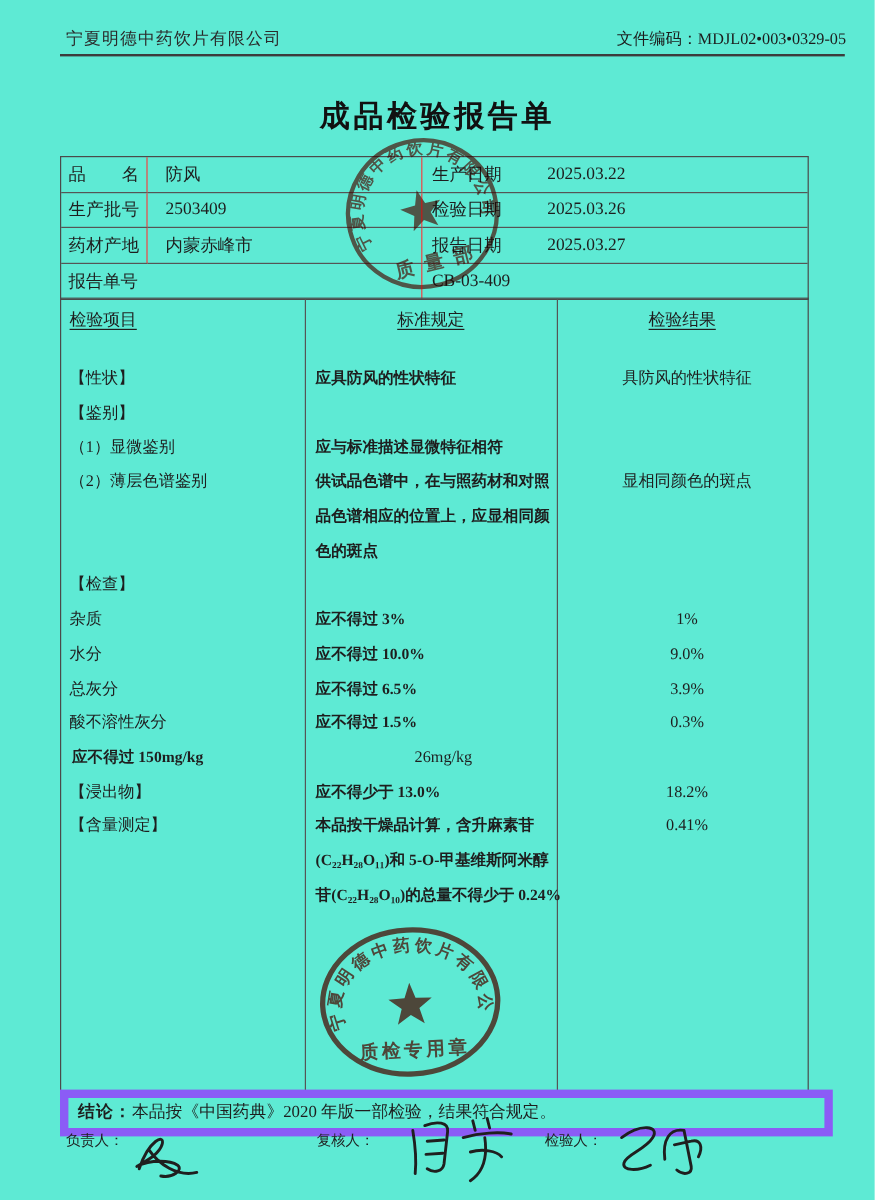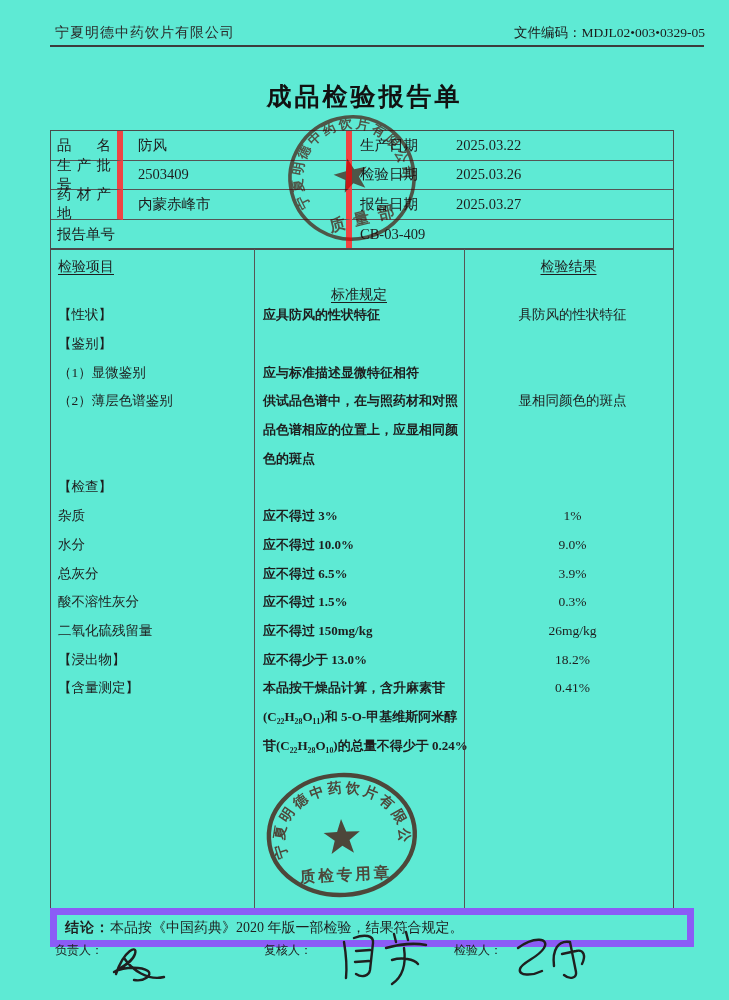--- a/index.html
+++ b/index.html
@@ -9,36 +9,36 @@
   }
   
   .company{position:absolute;left:55px;top:24px;font-size:14px;letter-spacing:1px;color:#2a2a2a;}
   .doccode{position:absolute;right:24px;top:24px;font-size:13.5px;color:#1c1c1c;}
   .hrule{position:absolute;left:50px;top:45px;width:654px;border-top:2px solid #3c3c3c;}
   .title{position:absolute;left:0;top:80px;width:100%;text-align:center;font-size:25px;font-weight:bold;letter-spacing:3px;color:#111;}
   
   .info{position:absolute;left:50px;top:130px;width:622px;height:118px;border:1px solid #4a4a4a;
         display:grid;grid-template-columns:72px 229px 321px;grid-template-rows:29.5px 29.5px 29.5px 29.5px;
         font-size:14.5px;box-sizing:content-box;}
-  .info .cell{border-right:6px solid #ef4444;border-bottom:1px solid #555;display:flex;align-items:center;box-sizing:border-box;padding:0 6px;}
+  .info .cell{border-right:1px solid #ef4444;border-bottom:1px solid #555;display:flex;align-items:center;box-sizing:border-box;padding:0 6px;}
   .info .lab{display:block;width:100%;text-align:justify;text-align-last:justify;}
   .info .val{padding-left:9px;}
   .info .r{border-right:none;}
   .info .b{border-bottom:none;}
   .info .datelab{width:86px;padding-left:2px;}
   .info .dateval{padding-left:10px;}
   .info .span2{grid-column:1 / 3;}
   
   .main{position:absolute;left:50px;top:248px;width:622px;height:660px;border:1px solid #4a4a4a;box-sizing:content-box;}
   .vline{position:absolute;top:0;bottom:0;width:1px;background:#555;}
   .v1{left:203px;} .v2{left:413px;}
   .thead{position:absolute;top:9px;left:0;width:100%;font-size:14px;}
   .thead span{text-decoration:underline;text-underline-offset:3px;}
   .h1{position:absolute;left:7px;width:196px;}
-  .h2{position:absolute;left:203px;width:210px;text-align:center;margin-top:28px;}
+  .h2{position:absolute;left:203px;width:210px;text-align:center;}
   .h3{position:absolute;left:413px;width:209px;text-align:center;}
   .trows{position:absolute;top:52px;left:0;width:100%;}
   .trow{display:flex;height:28.7px;align-items:center;font-size:13.5px;}
   .trow .c1{width:203px;padding-left:7px;box-sizing:border-box;white-space:nowrap;}
   .trow .c2{width:210px;padding-left:9px;box-sizing:border-box;white-space:nowrap;font-size:13px;font-weight:bold;}
   .trow .c3{width:209px;padding-left:8px;box-sizing:border-box;white-space:nowrap;text-align:center;}
   
   .conclusion{position:absolute;left:50px;top:908px;width:622px;height:25px;border:7px solid #8b5cf6;
               font-size:14px;line-height:25px;padding-left:8px;box-sizing:content-box;white-space:nowrap;}
   .conclusion b{letter-spacing:1px;}
@@ -162,21 +162,20 @@
           <div class="c1">总灰分</div>
           <div class="c2">应不得过 6.5%</div>
           <div class="c3">3.9%</div>
         </div>
         <div class="trow">
           <div class="c1">酸不溶性灰分</div>
           <div class="c2">应不得过 1.5%</div>
           <div class="c3">0.3%</div>
         </div>
         <div class="trow">
-          <div class="c1">二氧化硫残留量</div>
           <div class="c2">应不得过 150mg/kg</div>
           <div class="c3">26mg/kg</div>
         </div>
         <div class="trow">
           <div class="c1">【浸出物】</div>
           <div class="c2">应不得少于 13.0%</div>
           <div class="c3">18.2%</div>
         </div>
         <div class="trow">
           <div class="c1">【含量测定】</div>

